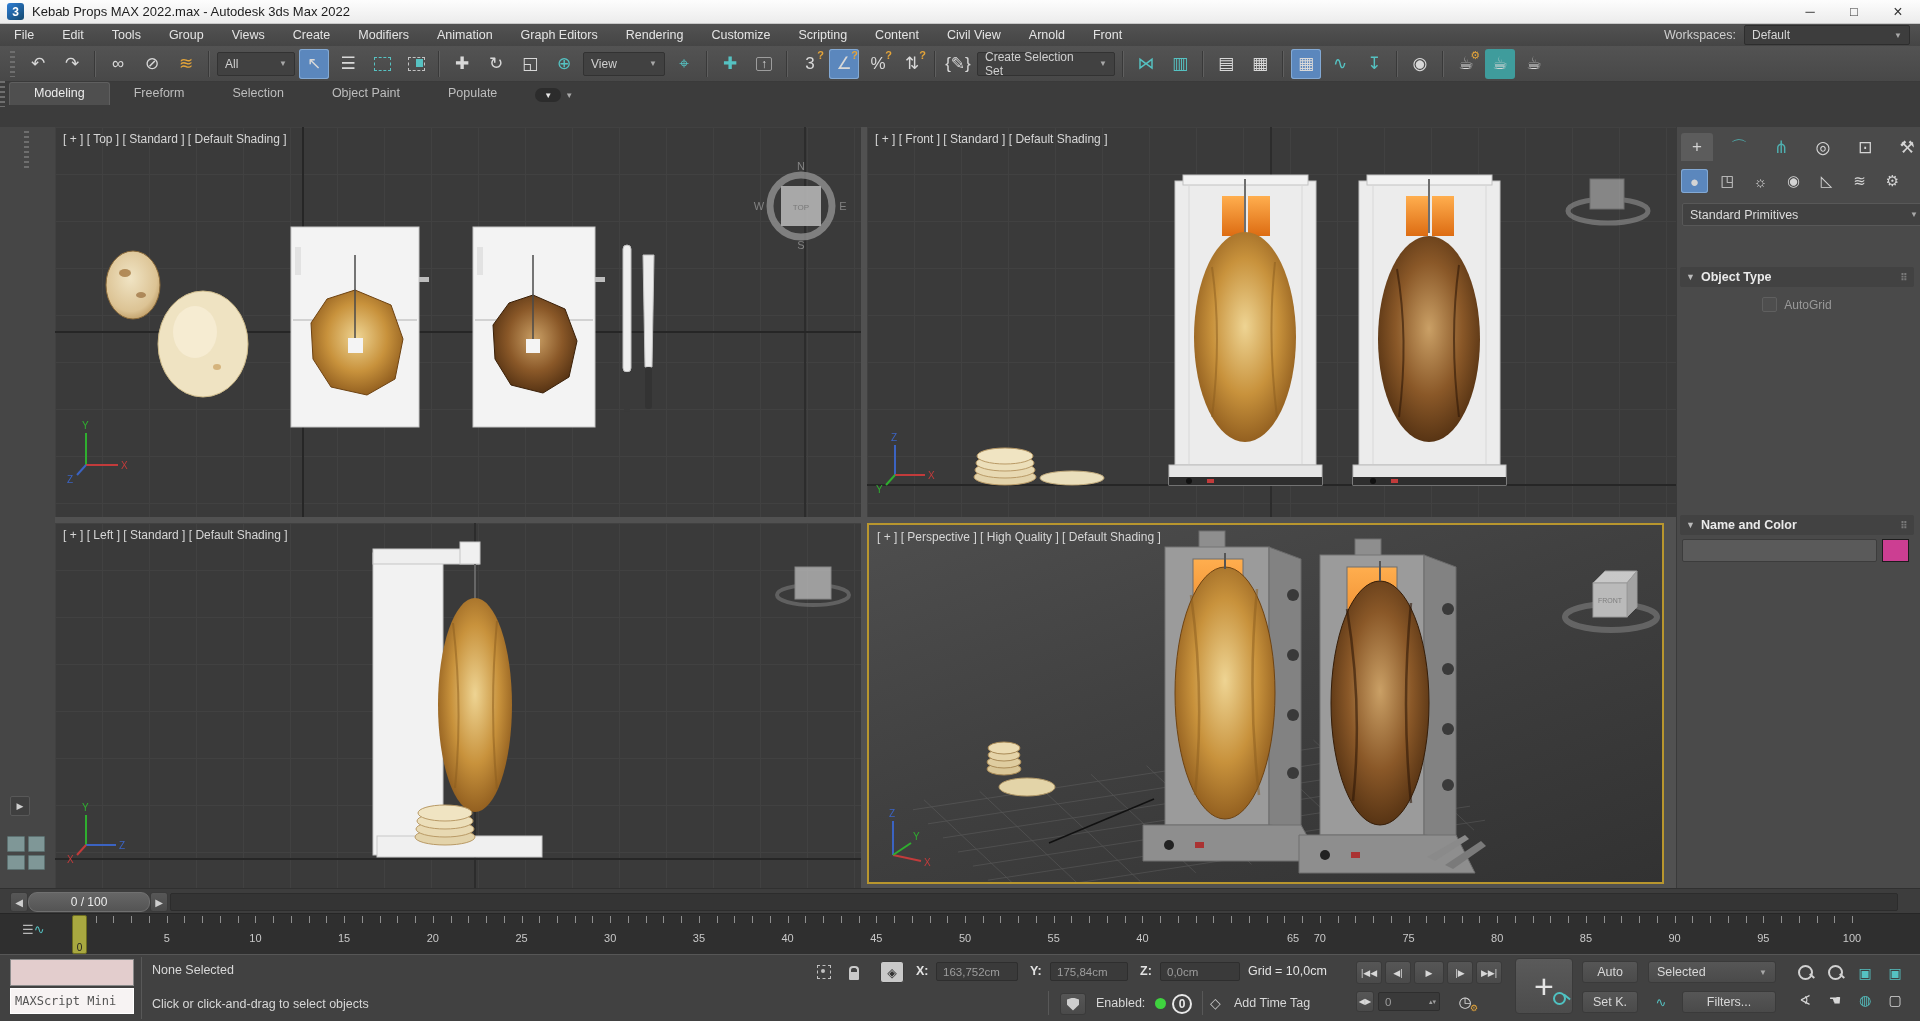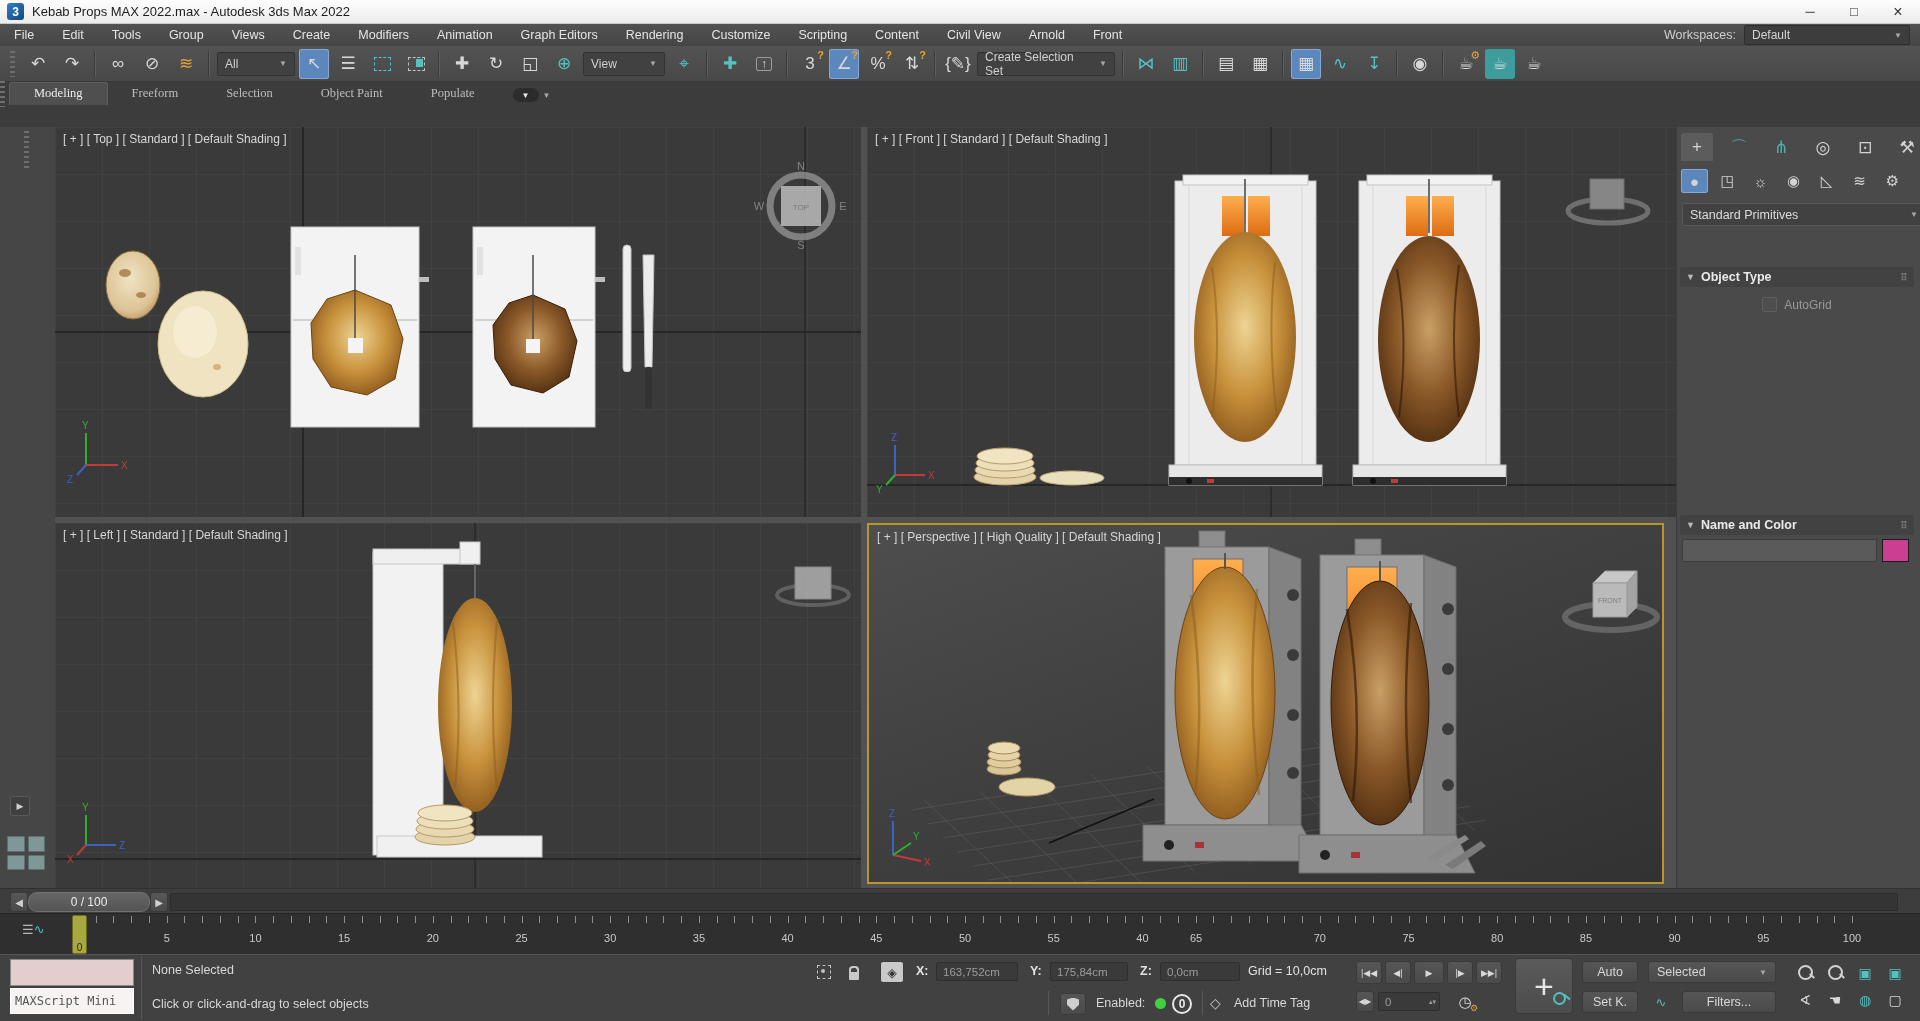--- a/index.html
+++ b/index.html
@@ -36,21 +36,21 @@
   .acc{position:absolute;top:0;right:1px;font-size:11px;color:#e3a43a;font-weight:bold;}
   .tbtn.boxed .g{border:1px solid #9d9d9d;border-radius:2px;padding:0 4px;font-size:12px;}
   .tsep{width:2px;height:26px;background:linear-gradient(90deg,#393939 50%,#5f5f5f 50%);margin:0 3px;flex:0 0 auto;}
   .tdd{height:22px;background:#414141;border:1px solid #323232;border-radius:2px;display:flex;align-items:center;
        justify-content:space-between;gap:6px;padding:0 7px;color:#d0d0d0;font-size:12px;flex:0 0 auto;}
   .i-dashedbox{width:15px;height:12px;border:1px dashed #57c2c2;}
   .i-crossing{width:15px;height:12px;border:1px dashed #c2c2c2;position:relative;}
   .i-crossing::after{content:"";position:absolute;right:1px;top:1px;width:7px;height:8px;background:#57c2c2;}
 
   
-  #ribbontabs{left:0;top:82px;width:1920px;height:23px;background:#3c3c3c;display:flex;align-items:flex-end;color:#bdbdbd;font-size:12.5px;font-family:Liberation Serif, serif;}
+  #ribbontabs{left:0;top:82px;width:1920px;height:23px;background:#3c3c3c;display:flex;align-items:flex-end;color:#bdbdbd;font-size:12.5px;}
   .rtab{padding:2px 24px 3px;line-height:17px;}
   .rtab.active{background:#4f4f4f;color:#ececec;border:1px solid #5f5f5f;border-bottom:none;border-radius:3px 3px 0 0;}
   #ribbonmin{display:flex;align-items:center;gap:4px;margin-left:14px;margin-bottom:3px;}
   #ribbonmin .pill{width:26px;height:14px;background:#2c2c2c;border-radius:7px;color:#e8e8e8;font-size:8px;display:flex;align-items:center;justify-content:center;}
   #ribbonpanel{left:0;top:105px;width:1920px;height:22px;background:#323232;display:flex;align-items:stretch;}
   #polytab{margin-left:10px;padding:0 13px;background:#3e3e3e;border:1px solid #2a2a2a;border-bottom:none;color:#cfcfcf;font-size:12.5px;line-height:21px;}
 
   
   #vpbg{left:55px;top:127px;width:1621px;height:761px;background:#515151;}
   #leftstrip{left:0;top:127px;width:55px;height:761px;background:#464646;}
@@ -752,21 +752,21 @@
         <div class="rtick" style="left: 1089.18px;"></div>
         <div class="rtick" style="left: 1106.92px;"></div>
         <div class="rtick" style="left: 1124.66px;"></div>
         <div class="rtick" style="left: 1142.4px;"></div>
         <div class="rlab" style="left: 1142.4px;">40</div>
         <div class="rtick" style="left: 1160.14px;"></div>
         <div class="rtick" style="left: 1177.88px;"></div>
         <div class="rtick" style="left: 1195.62px;"></div>
         <div class="rtick" style="left: 1213.36px;"></div>
         <div class="rtick" style="left: 1231.1px;"></div>
-        <div class="rlab" style="left: 1196px;">65</div>
+        <div class="rlab" style="left: 1293px;">65</div>
         <div class="rtick" style="left: 1248.84px;"></div>
         <div class="rtick" style="left: 1266.58px;"></div>
         <div class="rtick" style="left: 1284.32px;"></div>
         <div class="rtick" style="left: 1302.06px;"></div>
         <div class="rtick" style="left: 1319.8px;"></div>
         <div class="rlab" style="left: 1319.8px;">70</div>
         <div class="rtick" style="left: 1337.54px;"></div>
         <div class="rtick" style="left: 1355.28px;"></div>
         <div class="rtick" style="left: 1373.02px;"></div>
         <div class="rtick" style="left: 1390.76px;"></div>

